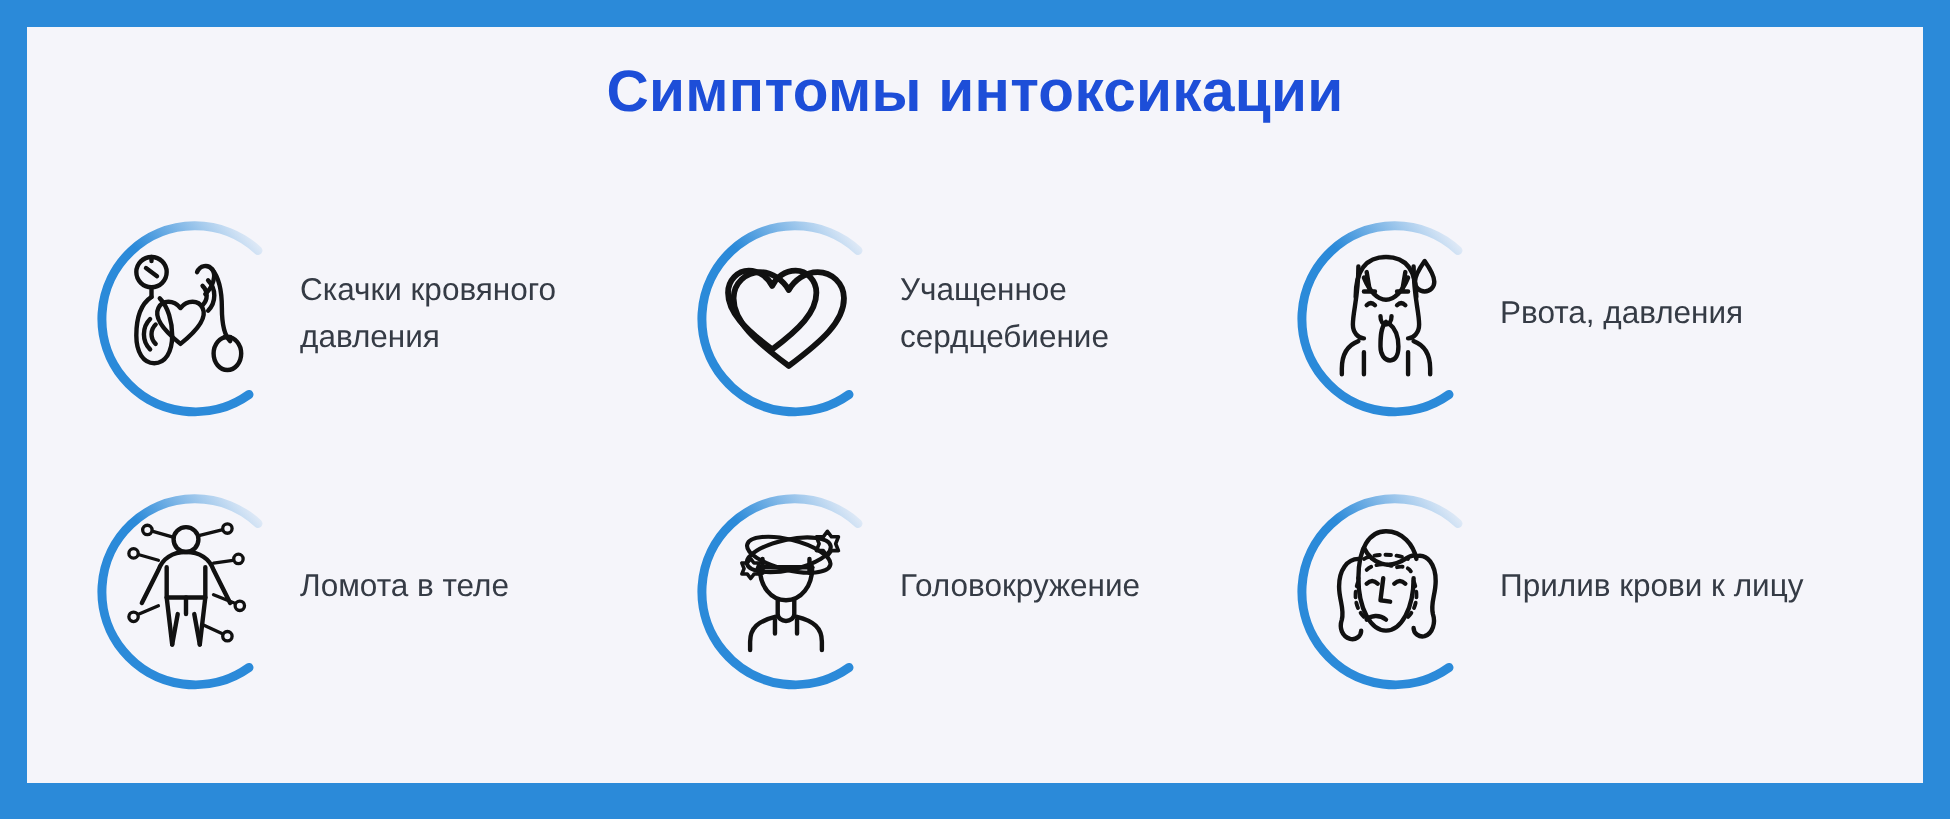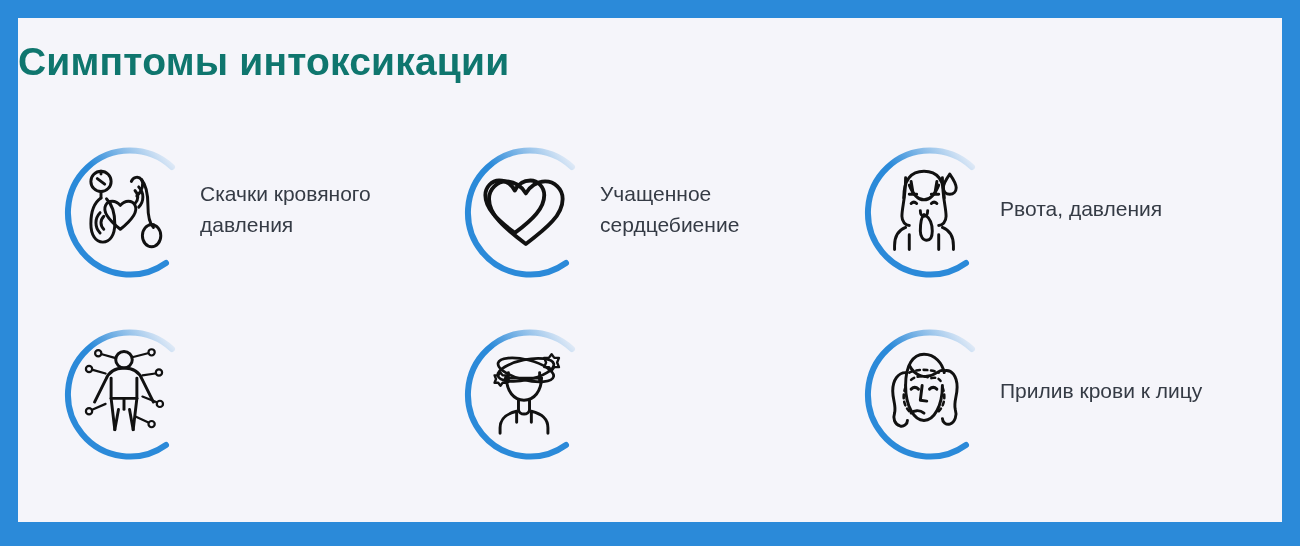--- a/index.html
+++ b/index.html
@@ -22,23 +22,24 @@
     height: 100%;
     background: #f5f5fa;
     box-sizing: border-box;
     position: relative;
   }
   .title {
     position: absolute;
     top: 22px;
     left: 0;
     right: 0;
+    text-align: center;
     font-size: 39px;
     font-weight: bold;
-    color: #0f766e;
+    color: #1d4ed8;
     letter-spacing: 0.2px;
     white-space: nowrap;
   }
   .grid {
     position: absolute;
     top: 100px;
     left: 36px;
     right: 18px;
     display: grid;
     grid-template-columns: 400px 400px 400px;
@@ -205,20 +206,21 @@
                 <circle cx="88" cy="30" r="3.4"></circle>
               <path d="M70 56 L85 62"></path>
                 <circle cx="89" cy="64" r="3.4"></circle>
               <path d="M30 64 L16 70"></path>
                 <circle cx="12" cy="72" r="3.4"></circle>
               <path d="M63 78 L76 84"></path>
                 <circle cx="80" cy="86" r="3.4"></circle>
             </g>
           </svg>
         </div>
+        <div class="label">Ломота в теле</div>
       </div>
 
       <div class="item">
         <div class="badge">
           <svg class="ring" viewBox="0 0 140 140">
             <defs>
               <linearGradient id="rg5" x1="0" y1="1" x2="1" y2="0">
                 <stop offset="0%" stop-color="#2b8ad9"></stop>
                 <stop offset="55%" stop-color="#2b8ad9"></stop>
                 <stop offset="100%" stop-color="#2b8ad9" stop-opacity="0"></stop>
@@ -239,20 +241,21 @@
             <g fill="none" stroke="#111111" stroke-width="3" stroke-linecap="round">
               <ellipse cx="52" cy="27" rx="31" ry="11" transform="rotate(-12 52 27)"></ellipse>
               <ellipse cx="52" cy="27" rx="31" ry="11" transform="rotate(14 52 27)"></ellipse>
             </g>
             <g fill="none" stroke="#111111" stroke-width="2.6" stroke-linejoin="round">
               <path d="M77 14 l3 -4 l3 4 l5 0 l-2 5 l2 5 l-5 0 l-3 4 l-3 -4 l-5 0 l2 -5 l-2 -5 z"></path>
               <path d="M22 33 l2.4 -3.2 l2.4 3.2 l4 0 l-1.6 4 l1.6 4 l-4 0 l-2.4 3.2 l-2.4 -3.2 l-4 0 l1.6 -4 l-1.6 -4 z"></path>
             </g>
           </svg>
         </div>
+        <div class="label">Головокружение</div>
       </div>
 
       <div class="item">
         <div class="badge">
           <svg class="ring" viewBox="0 0 140 140">
             <defs>
               <linearGradient id="rg6" x1="0" y1="1" x2="1" y2="0">
                 <stop offset="0%" stop-color="#2b8ad9"></stop>
                 <stop offset="55%" stop-color="#2b8ad9"></stop>
                 <stop offset="100%" stop-color="#2b8ad9" stop-opacity="0"></stop>

